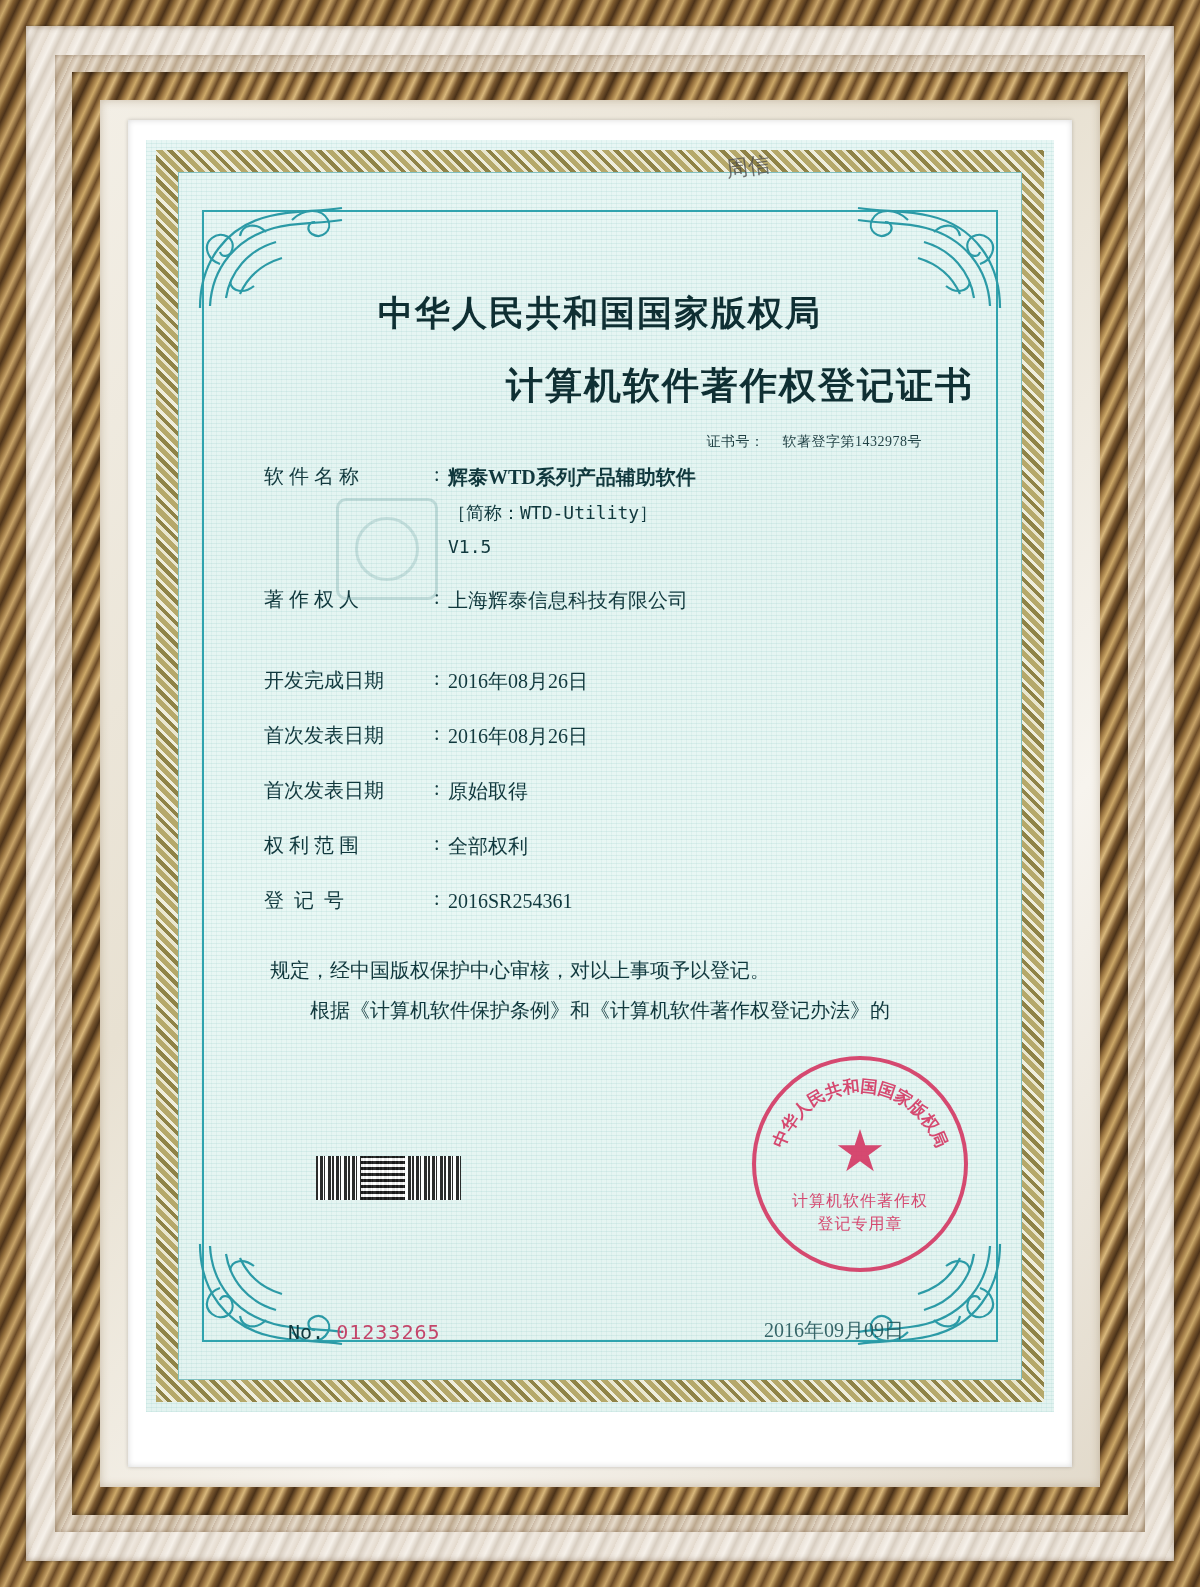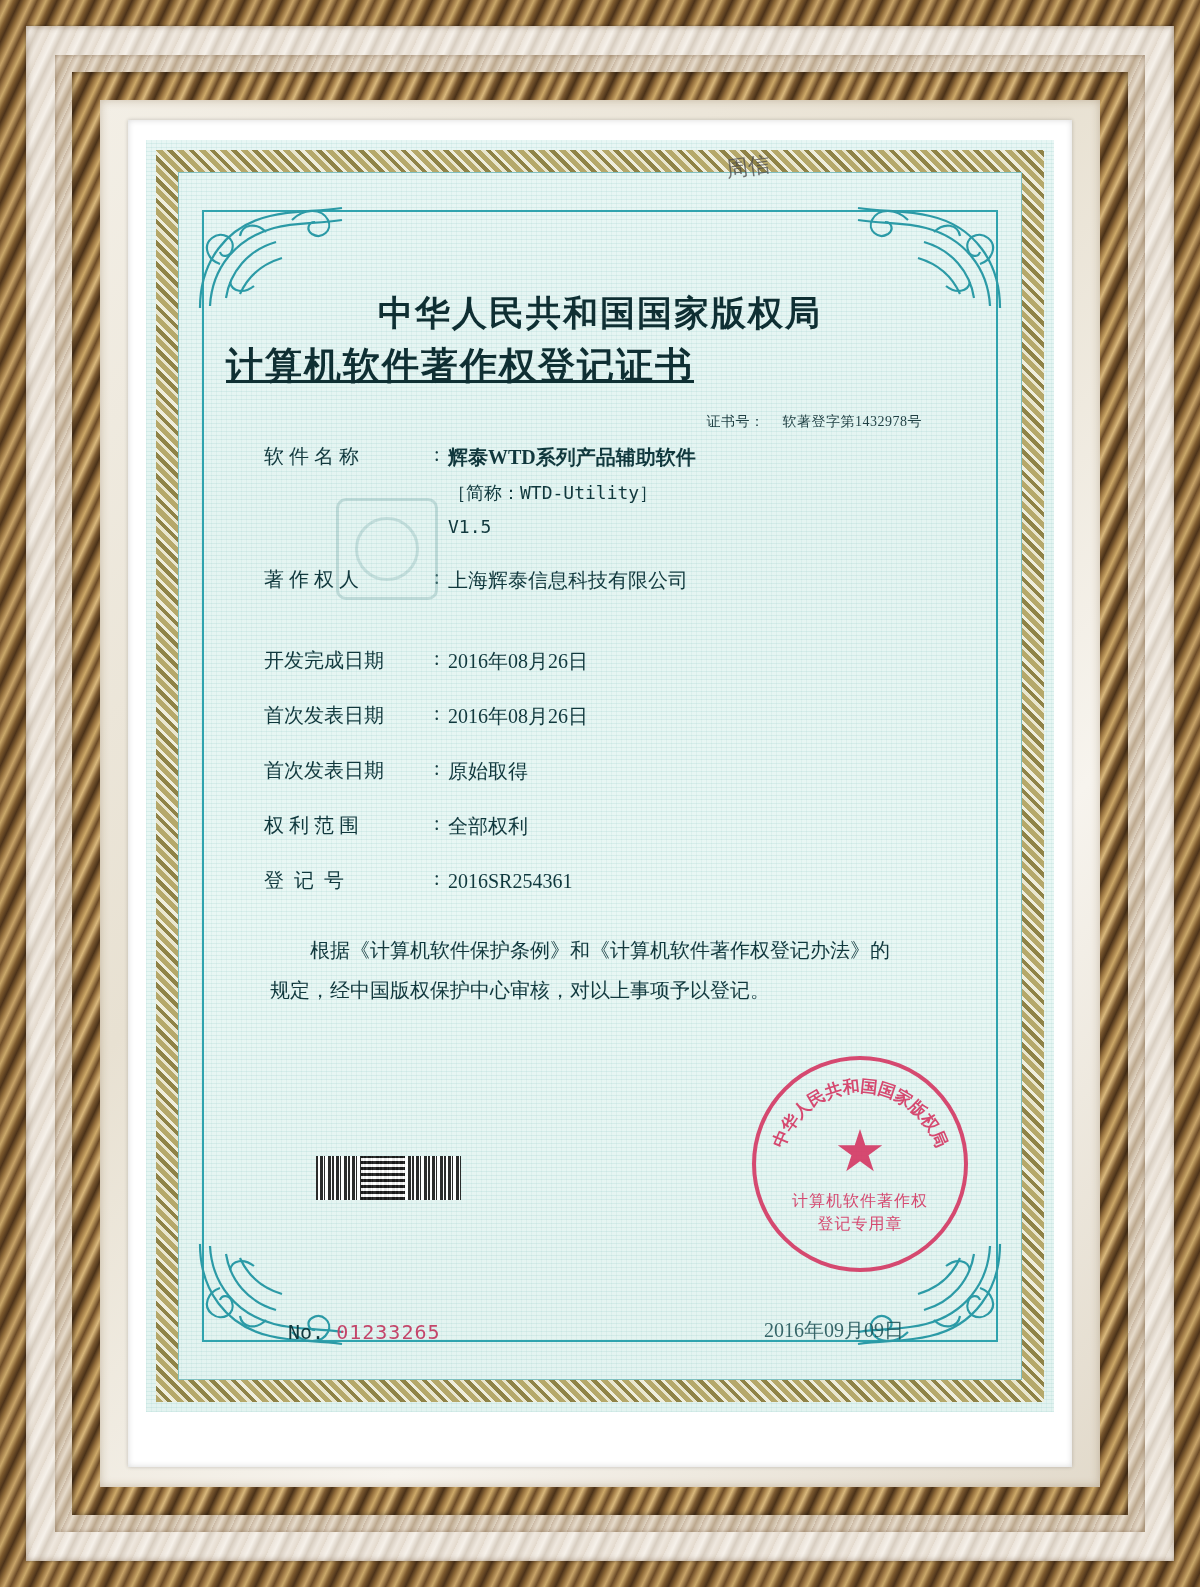--- a/index.html
+++ b/index.html
@@ -127,28 +127,27 @@
   .title-1 {
     text-align: center;
     font-size: 35px;
     font-weight: bold;
     letter-spacing: 2px;
     color: #0f2f33;
     margin-top: 54px;
     font-family: "DejaVu Serif", serif;
   }
   .title-2 {
-    text-align: left;
+    text-align: right;
     font-size: 37px;
     font-weight: bold;
     letter-spacing: 2px;
     color: #0f2f33;
-    margin-top: 4px;
+    margin-top: 24px;
     font-family: "DejaVu Serif", serif;
-    text-decoration: underline;
   }
   .cert-no-line {
     text-align: right;
     margin-top: 22px;
     padding-right: 52px;
     font-size: 14px;
     color: #1d3e42;
     letter-spacing: 0.5px;
   }
   .cert-no-line .lbl { margin-right: 18px; }
@@ -451,22 +450,22 @@
 
       <div class="row">
         <span class="label">登  记  号</span>
         <span class="colon">:</span>
         <span class="value">2016SR254361</span>
       </div>
 
     </div>
 
     <div class="statement">
+      <div>规定，经中国版权保护中心审核，对以上事项予以登记。</div>
       <div><span class="indent"></span><span>根据《计算机软件保护条例》和《计算机软件著作权登记办法》的</span></div>
-      <div>规定，经中国版权保护中心审核，对以上事项予以登记。</div>
     </div>
 
   </div>
 
   <div class="barcode"></div>
   <div class="qr"></div>
 
   <div class="seal">
     <svg class="arc-text" viewBox="0 0 208 208" aria-hidden="true">
       <defs>

